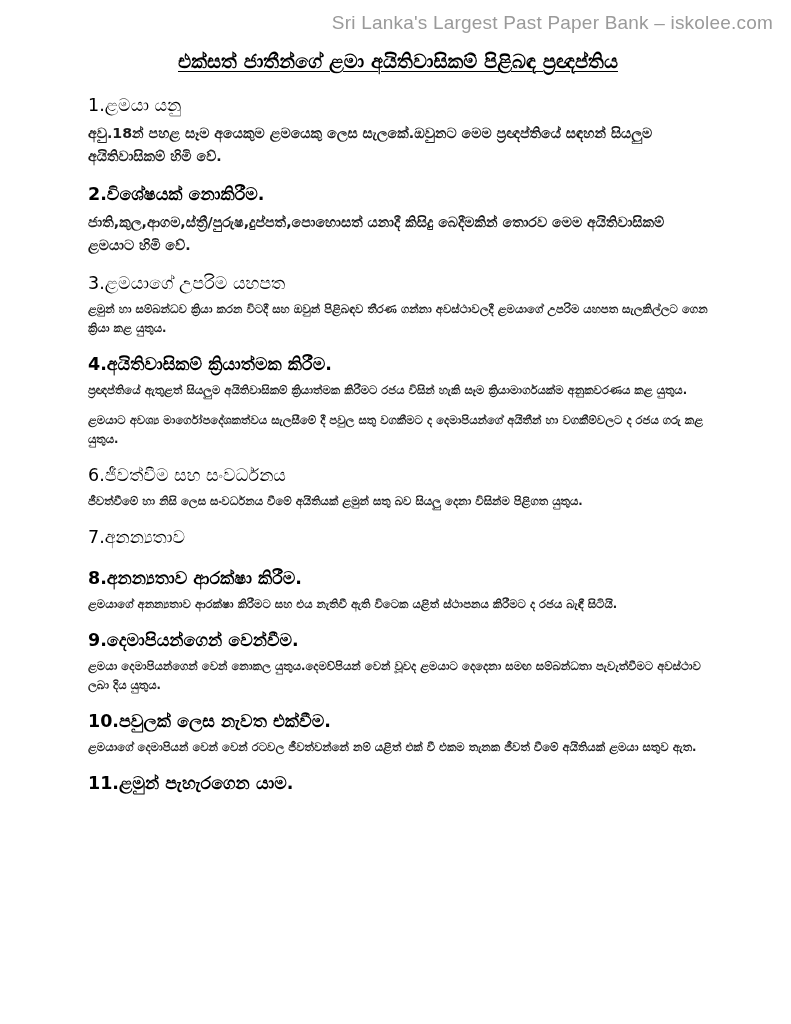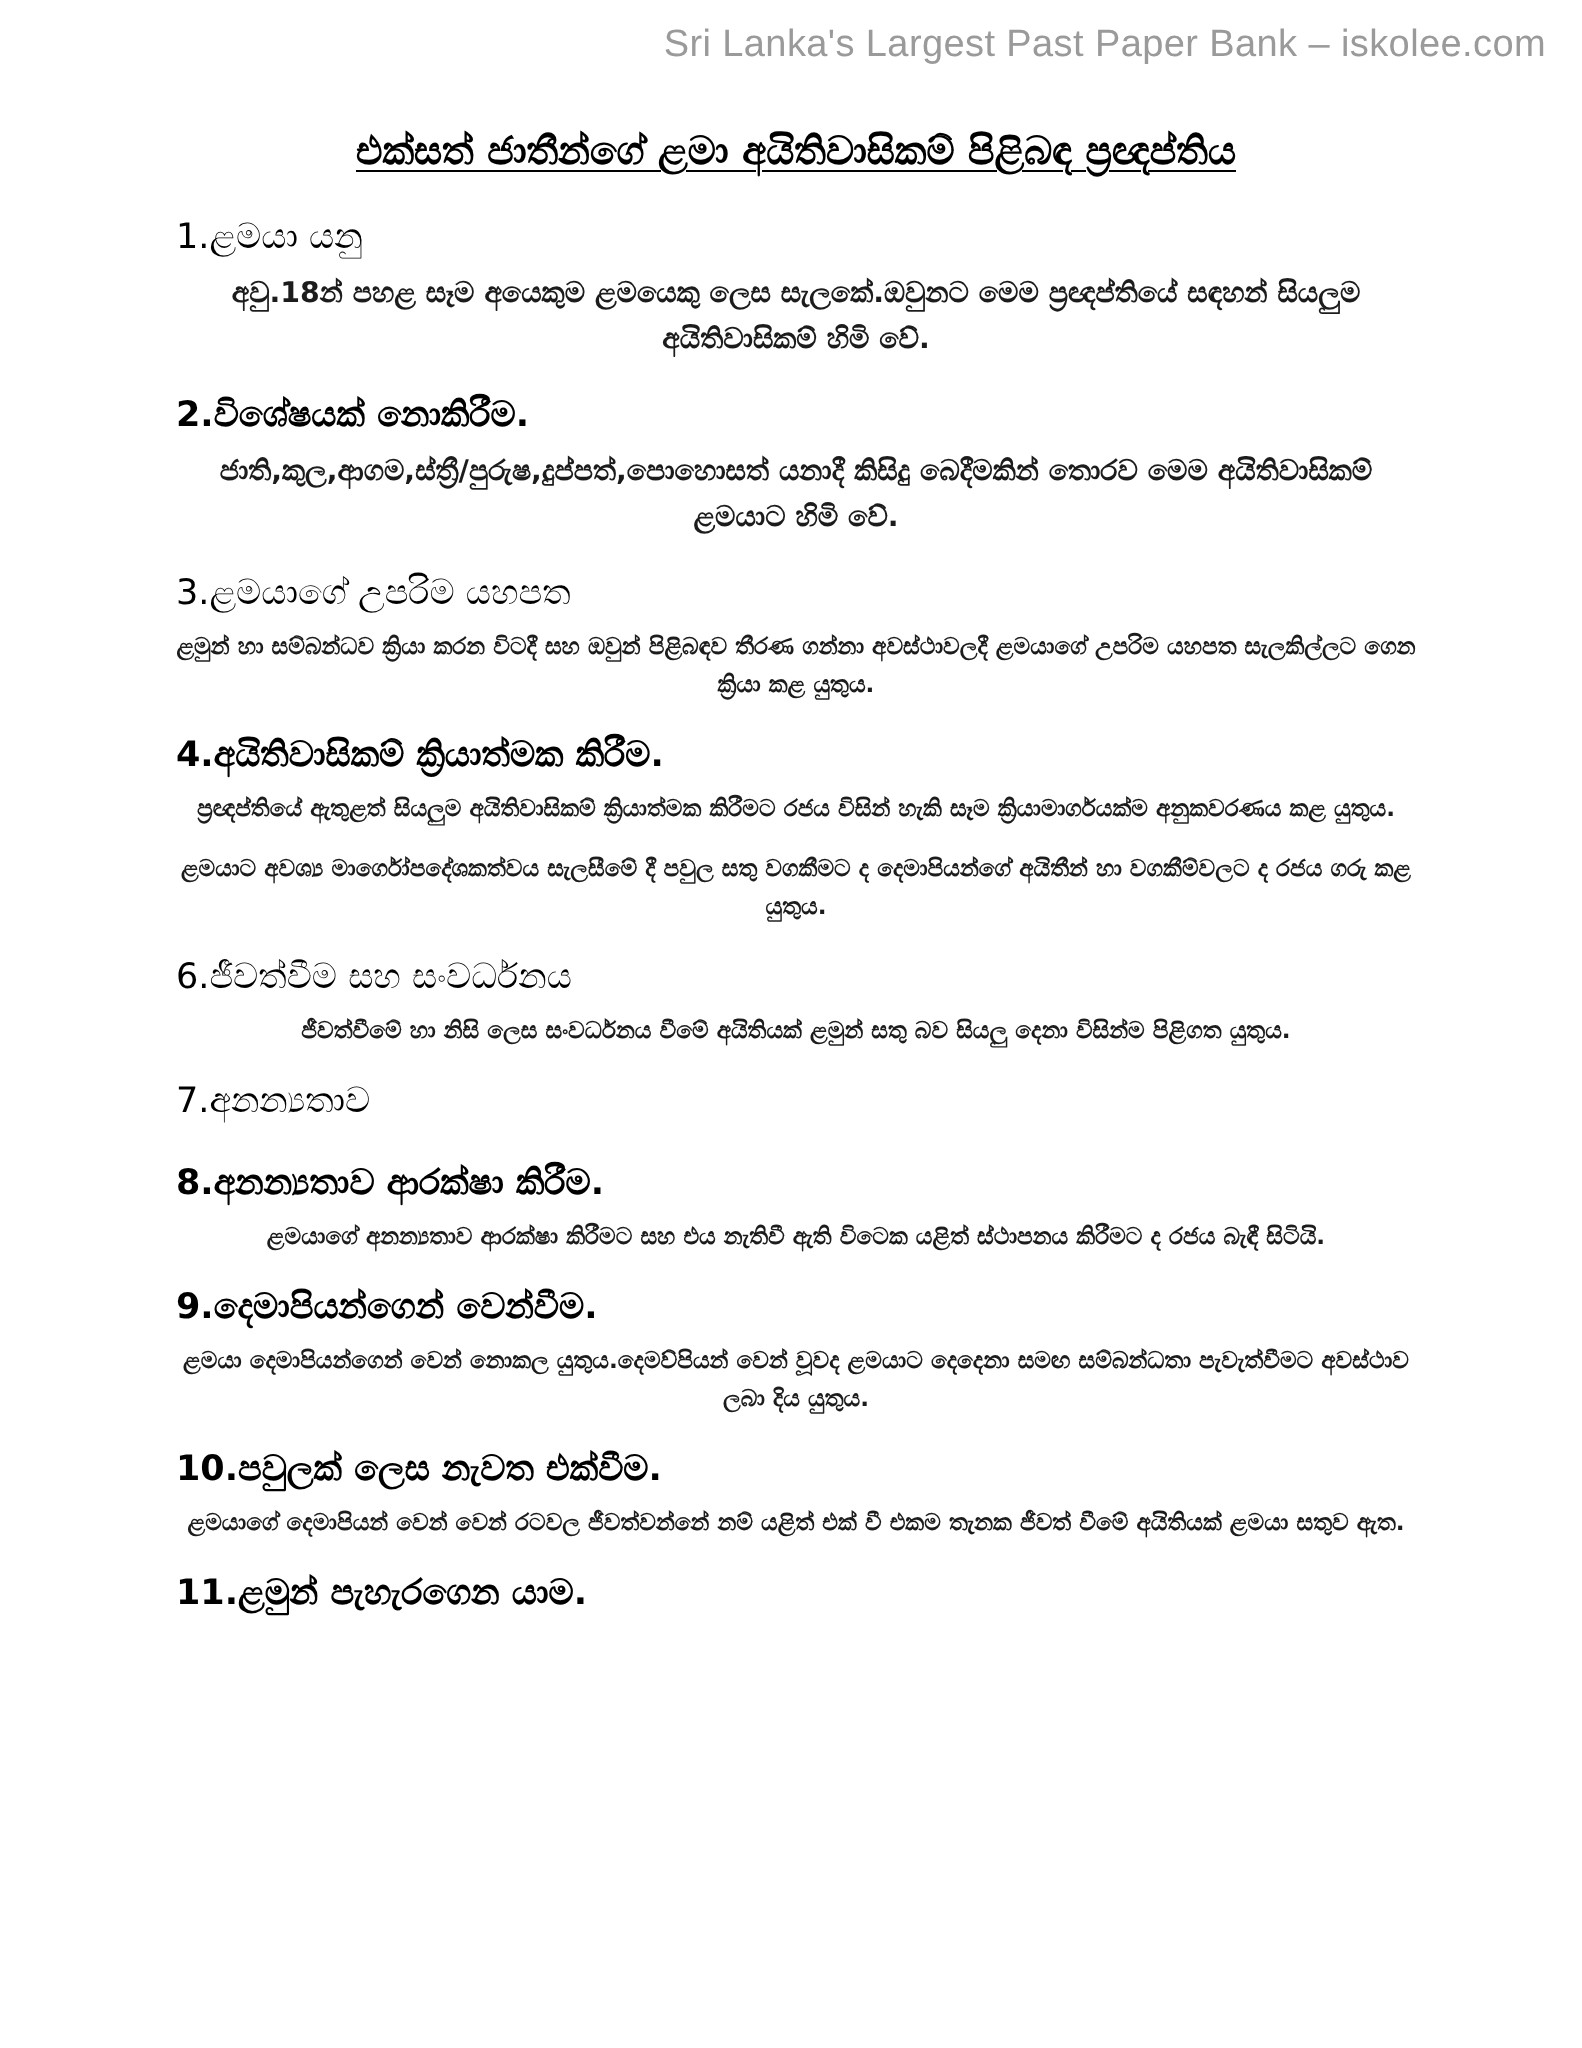--- a/index.html
+++ b/index.html
@@ -42,21 +42,21 @@
   
   .content {
     position: absolute;
     left: 88px;
     top: 48px;
     width: 620px;
   }
 
   
   .doc-title {
-    margin: 14px 0 14px 0;
+    margin: 0 0 14px 0;
     text-align: center;
     font-family: "DejaVu Sans", "Liberation Sans", sans-serif;
     font-size: 19.5px;
     font-weight: bold;
     line-height: 28px;
     color: #000000;
     letter-spacing: 0px;
   }
   .doc-title .u {
     text-decoration: underline;
@@ -83,21 +83,21 @@
   
   .h-lg.strong {
     font-weight: bold;
     font-size: 17.5px;
   }
 
   .section-body {
     margin: 0;
     font-family: "DejaVu Sans", "Liberation Sans", sans-serif;
     color: #1c1c1c;
-    text-align: center;
+    text-align: left;
   }
   
   .b-md {
     font-size: 14.2px;
     line-height: 23px;
     font-weight: bold;
   }
   .b-sm {
     font-size: 11.6px;
     line-height: 19px;

